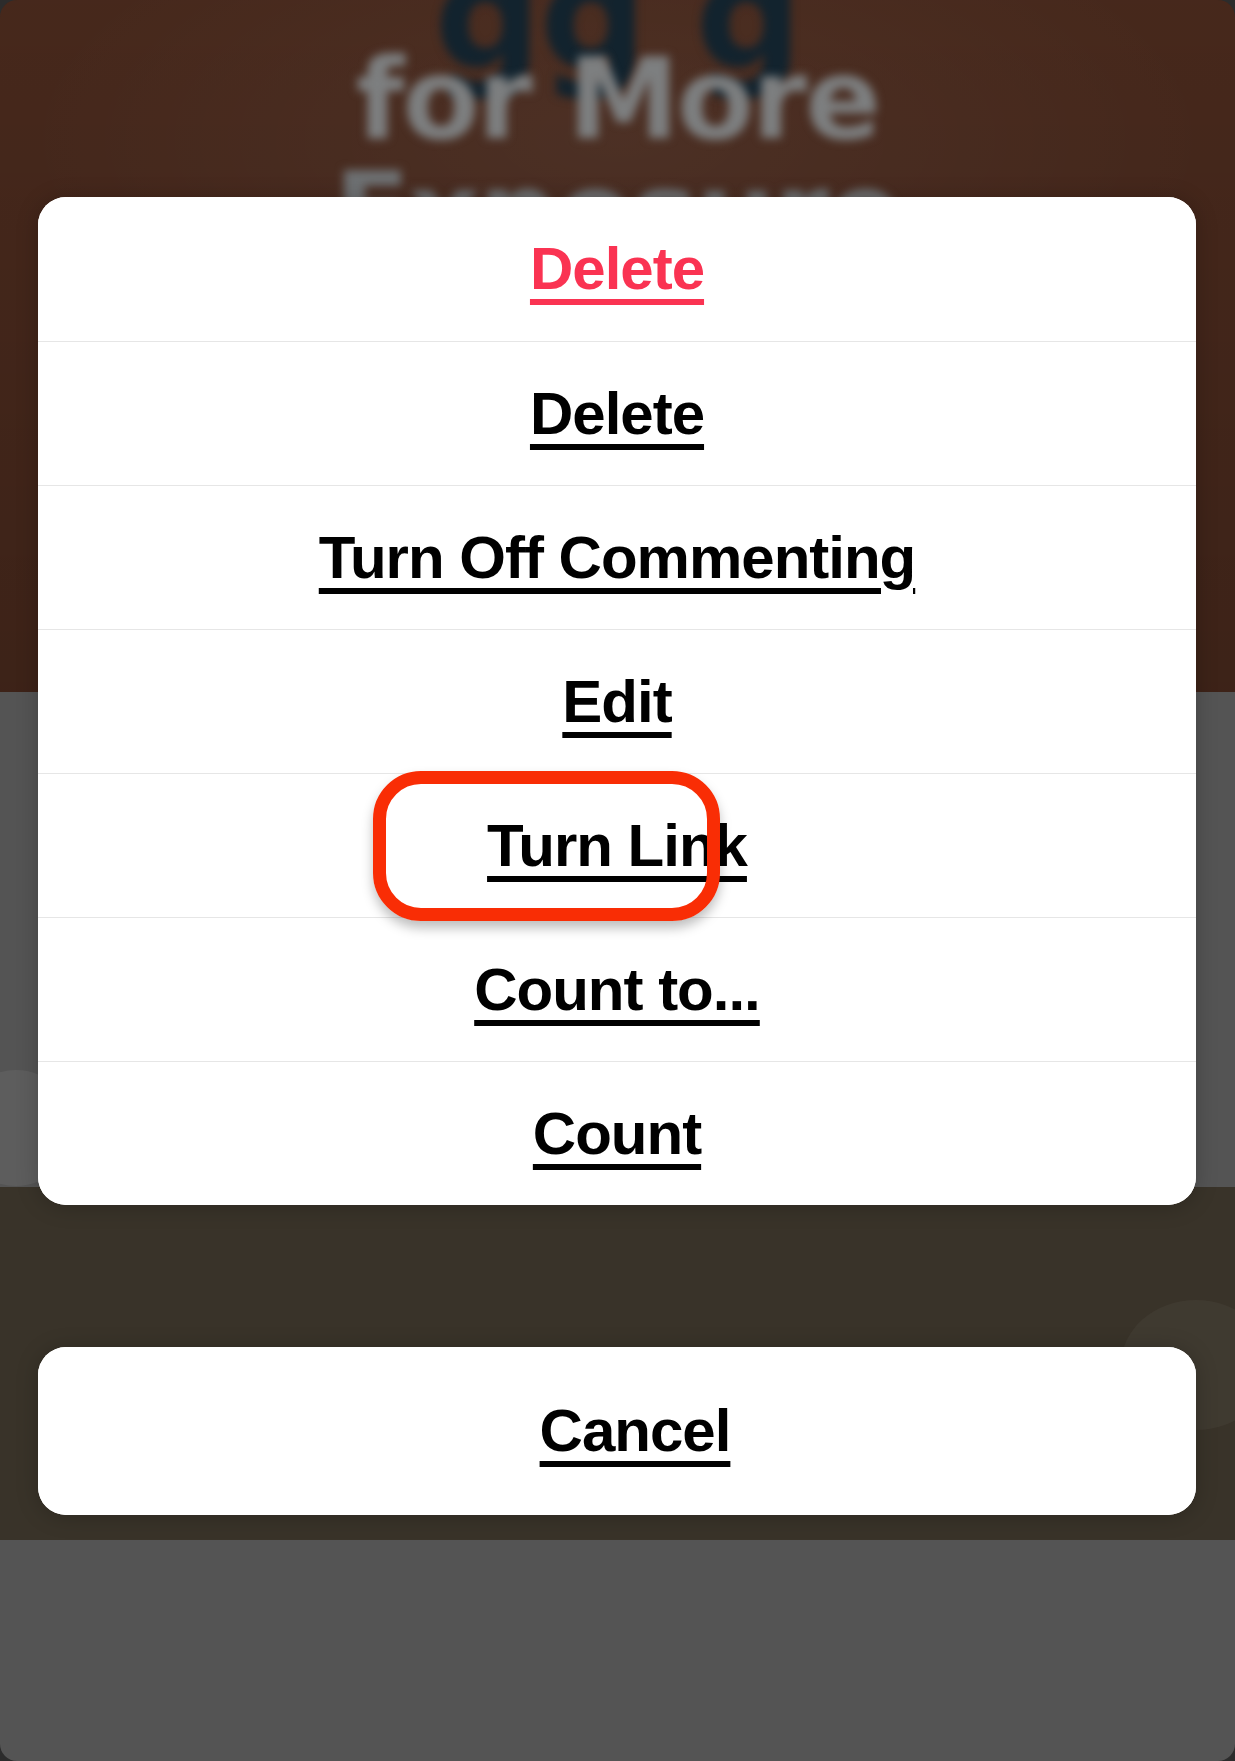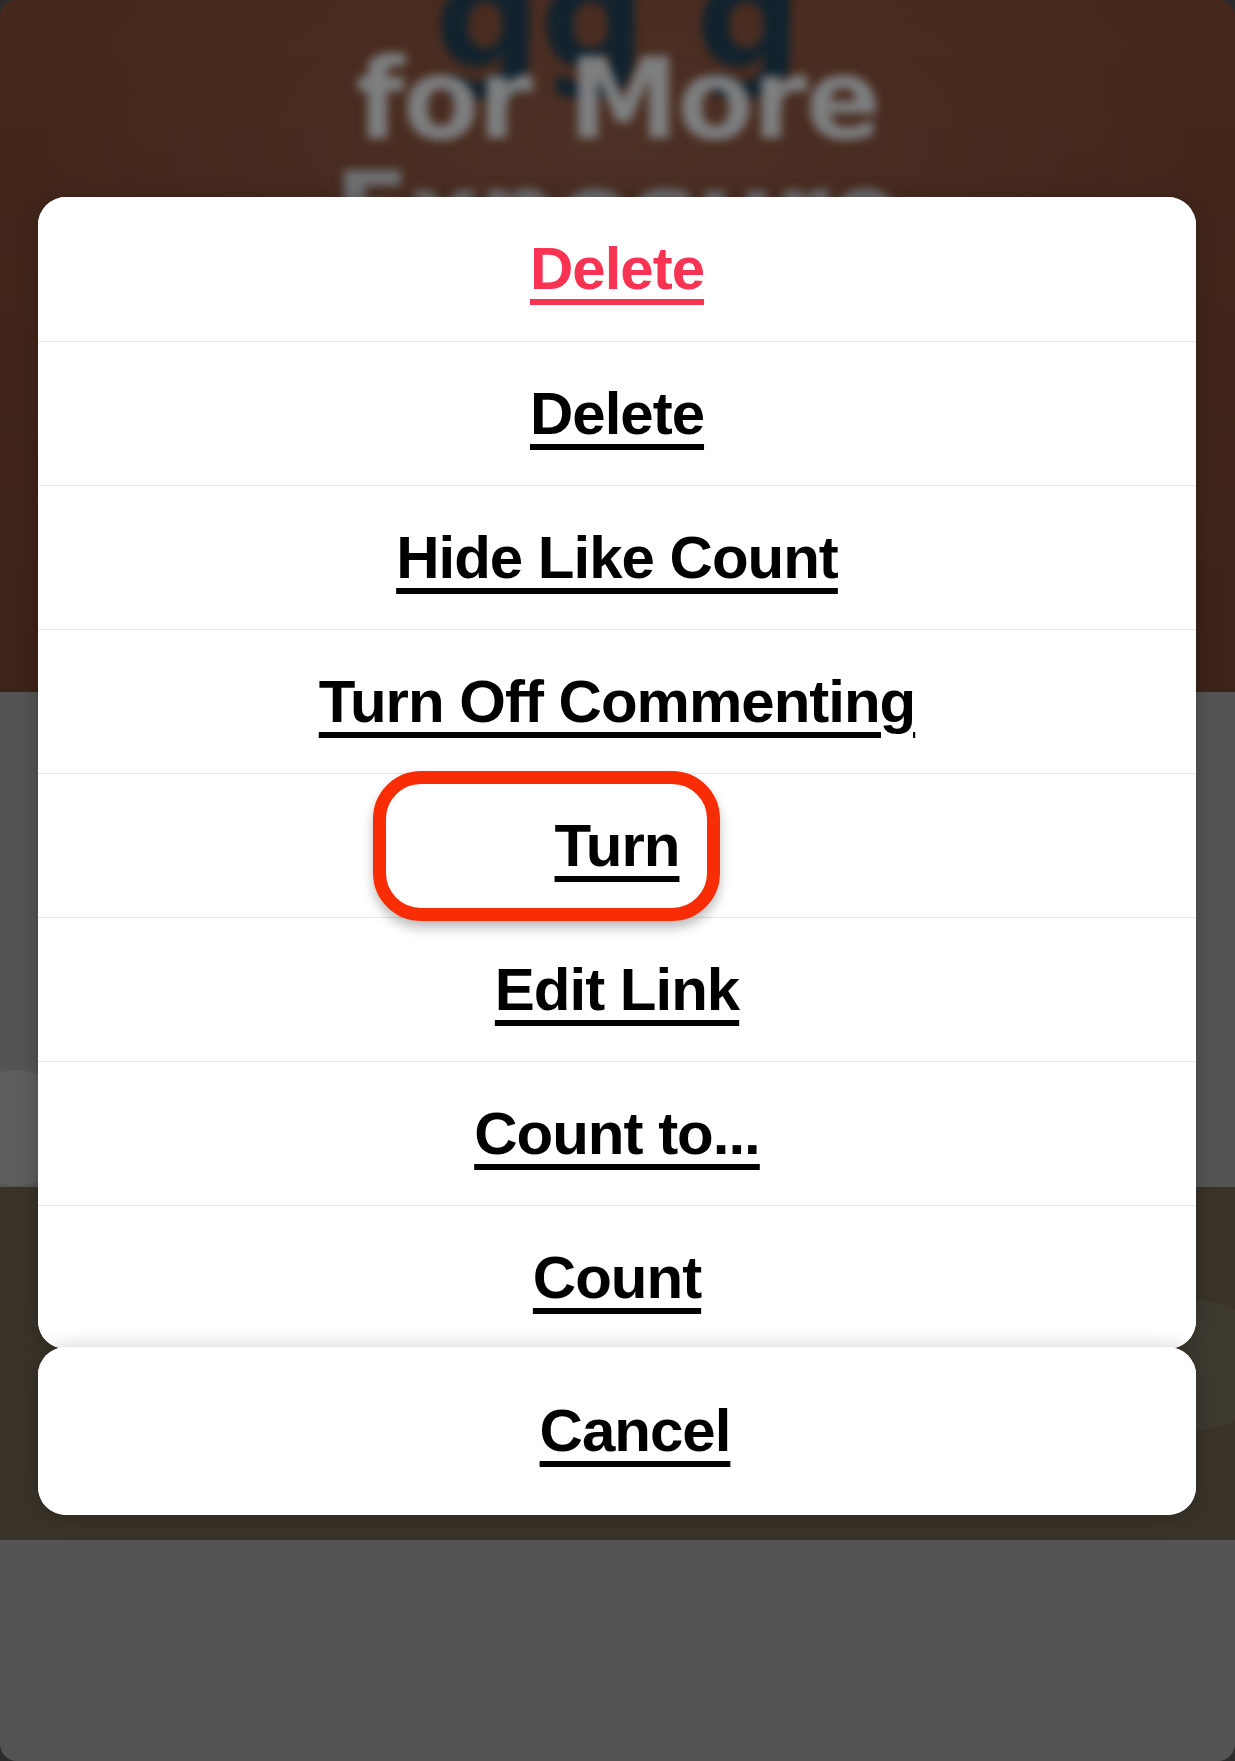--- a/index.html
+++ b/index.html
@@ -169,34 +169,31 @@
   <div class="sheet sheet-main">
 
     <div class="row">
       <span class="row-label destructive">Delete</span>
     </div>
 
     <div class="row">
       <span class="row-label">Delete</span>
     </div>
 
-    <div class="row">
-      <span class="row-label">Hide Like Count</span>
-    </div>
 
     <div class="row">
       <span class="row-label">Turn Off Commenting</span>
     </div>
 
     <div class="row">
-      <span class="row-label">Turn</span>
-    </div>
-
-    <div class="row">
-      <span class="row-label">Edit Link</span>
+      <span class="row-label">Edit</span>
+    </div>
+
+    <div class="row">
+      <span class="row-label">Turn Link</span>
     </div>
 
     <div class="row">
       <span class="row-label">Count to...</span>
     </div>
 
     <div class="row">
       <span class="row-label">Count</span>
     </div>
 

